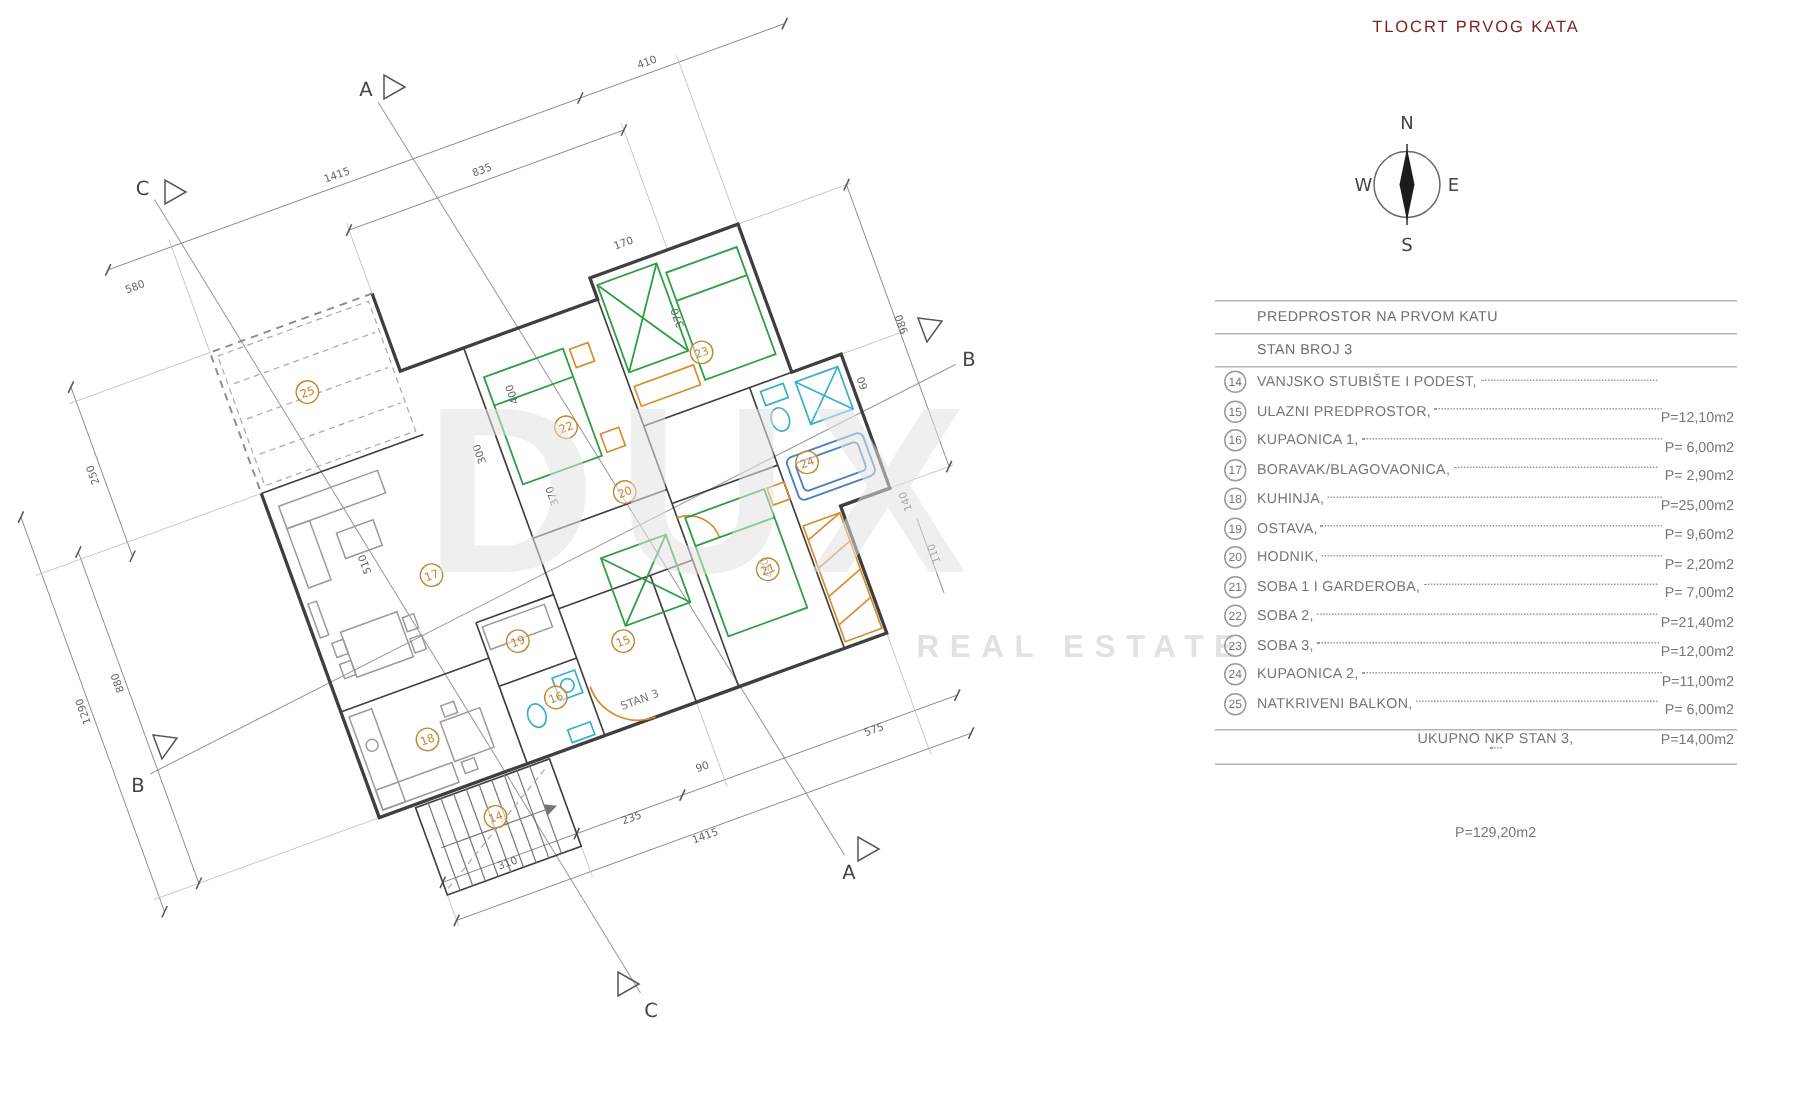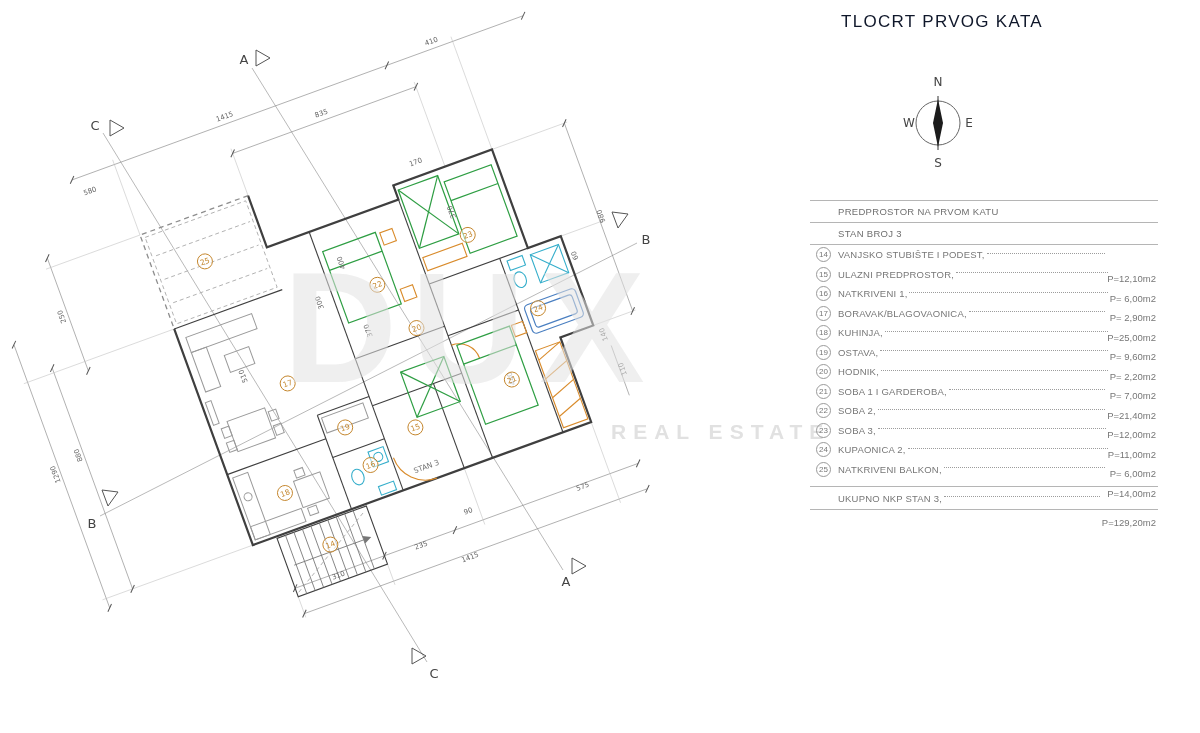--- a/index.html
+++ b/index.html
@@ -31,35 +31,35 @@
   .seclabel{font-size:13px;fill:#444;}
   .tread{stroke:#777;stroke-width:.8;}
 
   
   .wm-big{position:absolute;left:283px;top:248px;font-size:158px;font-weight:bold;
           letter-spacing:14px;color:var(--watermark);opacity:.55;pointer-events:none;line-height:1;}
   .wm-small{position:absolute;left:566px;top:420px;font-size:21px;font-weight:bold;
             letter-spacing:7px;color:#dedede;opacity:.9;pointer-events:none;margin-left:45px;}
 
   
-  .title{position:absolute;left:768px;top:12px;width:348px;text-align:center;
-         font-size:17px;letter-spacing:1.3px;color:#0f172a;font-weight:500;}
+  .title{position:absolute;left:810px;top:12px;width:348px;text-align:center;
+         font-size:11px;letter-spacing:1.3px;color:#7f1d1d;font-weight:500;}
   .compass{position:absolute;left:883px;top:66px;}
 
   .legend{position:absolute;left:810px;top:200px;width:348px;font-size:9.5px;color:var(--text);}
   .lrule{border-top:1px solid #b5b5b5;}
   .lheader{padding:5px 0 5px 28px;letter-spacing:.3px;color:#6f6f6f;}
   .lrow{display:flex;align-items:center;height:19.5px;padding:0 2px 0 6px;}
   .lnum{width:13px;height:13px;border:1px solid #9a9a9a;border-radius:50%;display:flex;
         align-items:center;justify-content:center;font-size:8px;color:#777;flex:0 0 auto;margin-right:7px;}
   .lname{white-space:nowrap;letter-spacing:.2px;}
   .leader{flex:1;border-bottom:1.5px dotted #9c9c9c;margin:0 2px 3px 2px;min-width:8px;}
   .larea{white-space:nowrap;margin-top:48px;}
   .lgap{height:7px;}
-  .total-row{display:flex;align-items:center;height:22px;padding:0 2px 0 28px;}
+  .total-row{display:flex;align-items:center;height:22px;padding:0 2px 0 28px;flex-direction:column;}
 </style>
 </head>
 <body>
 
 <div class="page">
 
   <svg class="plan-svg" width="780" height="733" viewBox="0 0 780 733">
 
     <g>
       <line class="sec" x1="252" y1="68" x2="563" y2="570"></line>
@@ -343,21 +343,21 @@
           <span class="larea">P=12,10m2</span>
         </div>
         <div class="lrow">
           <span class="lnum">15</span>
           <span class="lname">ULAZNI PREDPROSTOR,</span>
           <span class="leader"></span>
           <span class="larea">P= 6,00m2</span>
         </div>
         <div class="lrow">
           <span class="lnum">16</span>
-          <span class="lname">NATKRIVENI 1,</span>
+          <span class="lname">KUPAONICA 1,</span>
           <span class="leader"></span>
           <span class="larea">P= 2,90m2</span>
         </div>
         <div class="lrow">
           <span class="lnum">17</span>
           <span class="lname">BORAVAK/BLAGOVAONICA,</span>
           <span class="leader"></span>
           <span class="larea">P=25,00m2</span>
         </div>
         <div class="lrow">

